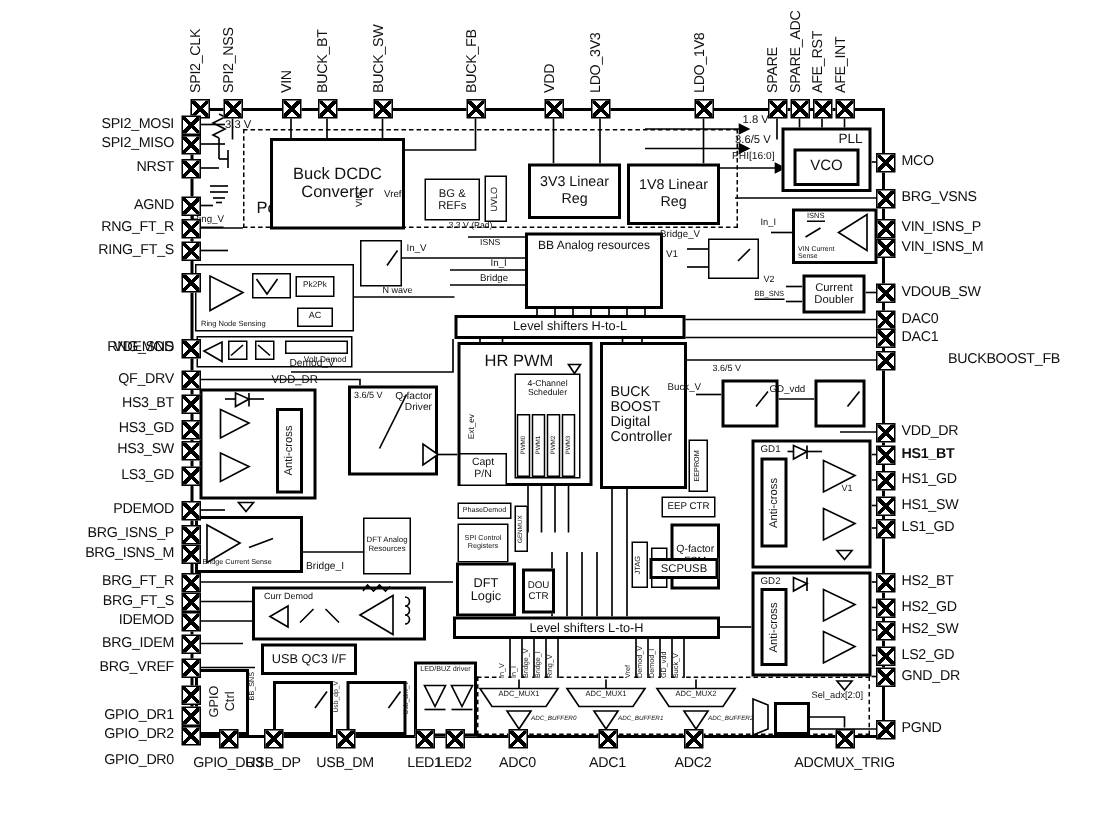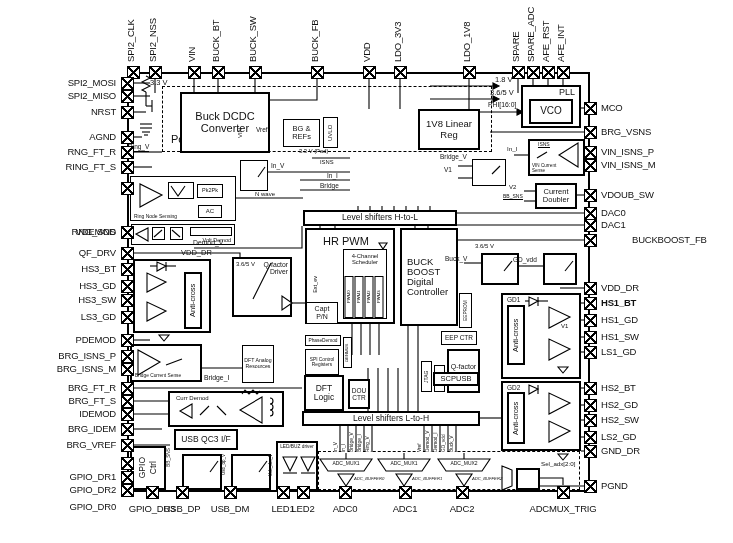--- a/index.html
+++ b/index.html
@@ -150,25 +150,27 @@
   </svg>
 
   <div class="b bt tr" style="left:127px;top:72px;width:463px;height:420px;z-index:1"></div>
 
   <div class="dash" style="left:162px;top:86px;width:330px;height:66px">
     <span class="lbl" style="left:8px;top:47px;font-size:11px">Power Mng</span>
   </div>
   <div class="b bt" style="left:180px;top:92px;width:90px;height:61px;font-size:11px">Buck DCDC Converter</div>
   <div class="b" style="left:283px;top:119px;width:37px;height:28px;font-size:7.5px">BG &amp; REFs</div>
   <div class="b vs" style="left:323px;top:117px;width:15px;height:31px;font-size:6px">UVLO</div>
+  <div class="b bt" style="left:352px;top:109px;width:62px;height:37px;font-size:9.5px">3V3 Linear Reg</div>
   <div class="b bt" style="left:418px;top:109px;width:62px;height:41px;font-size:9.5px">1V8 Linear Reg</div>
   <div class="b bt" style="left:521px;top:85px;width:60px;height:43px">
     <span class="corner" style="position:absolute;right:4px;top:1px;font-size:9px">PLL</span>
   </div>
   <div class="b bt" style="left:529px;top:99px;width:44px;height:25px;font-size:10px">VCO</div>
+  <div class="b bt" style="left:350px;top:155px;width:92px;height:51px;font-size:8px;align-items:flex-start;padding-top:3px">BB Analog resources</div>
   <div class="b" style="left:240px;top:160px;width:28px;height:31px"></div>
   <div class="b" style="left:130px;top:176px;width:106px;height:45px">
     <span class="corner" style="position:absolute;left:3px;bottom:1px;font-size:5px">Ring Node Sensing</span>
   </div>
   <div class="b thin" style="left:168px;top:182px;width:26px;height:17px"></div>
   <div class="b thin" style="left:197px;top:184px;width:26px;height:14px;font-size:5.5px">Pk2Pk</div>
   <div class="b thin" style="left:198px;top:205px;width:24px;height:13px;font-size:6px">AC</div>
   <div class="b" style="left:131px;top:224px;width:104px;height:21px">
     <span class="corner" style="position:absolute;right:3px;bottom:1px;font-size:5.5px">Volt Demod</span>
   </div>

